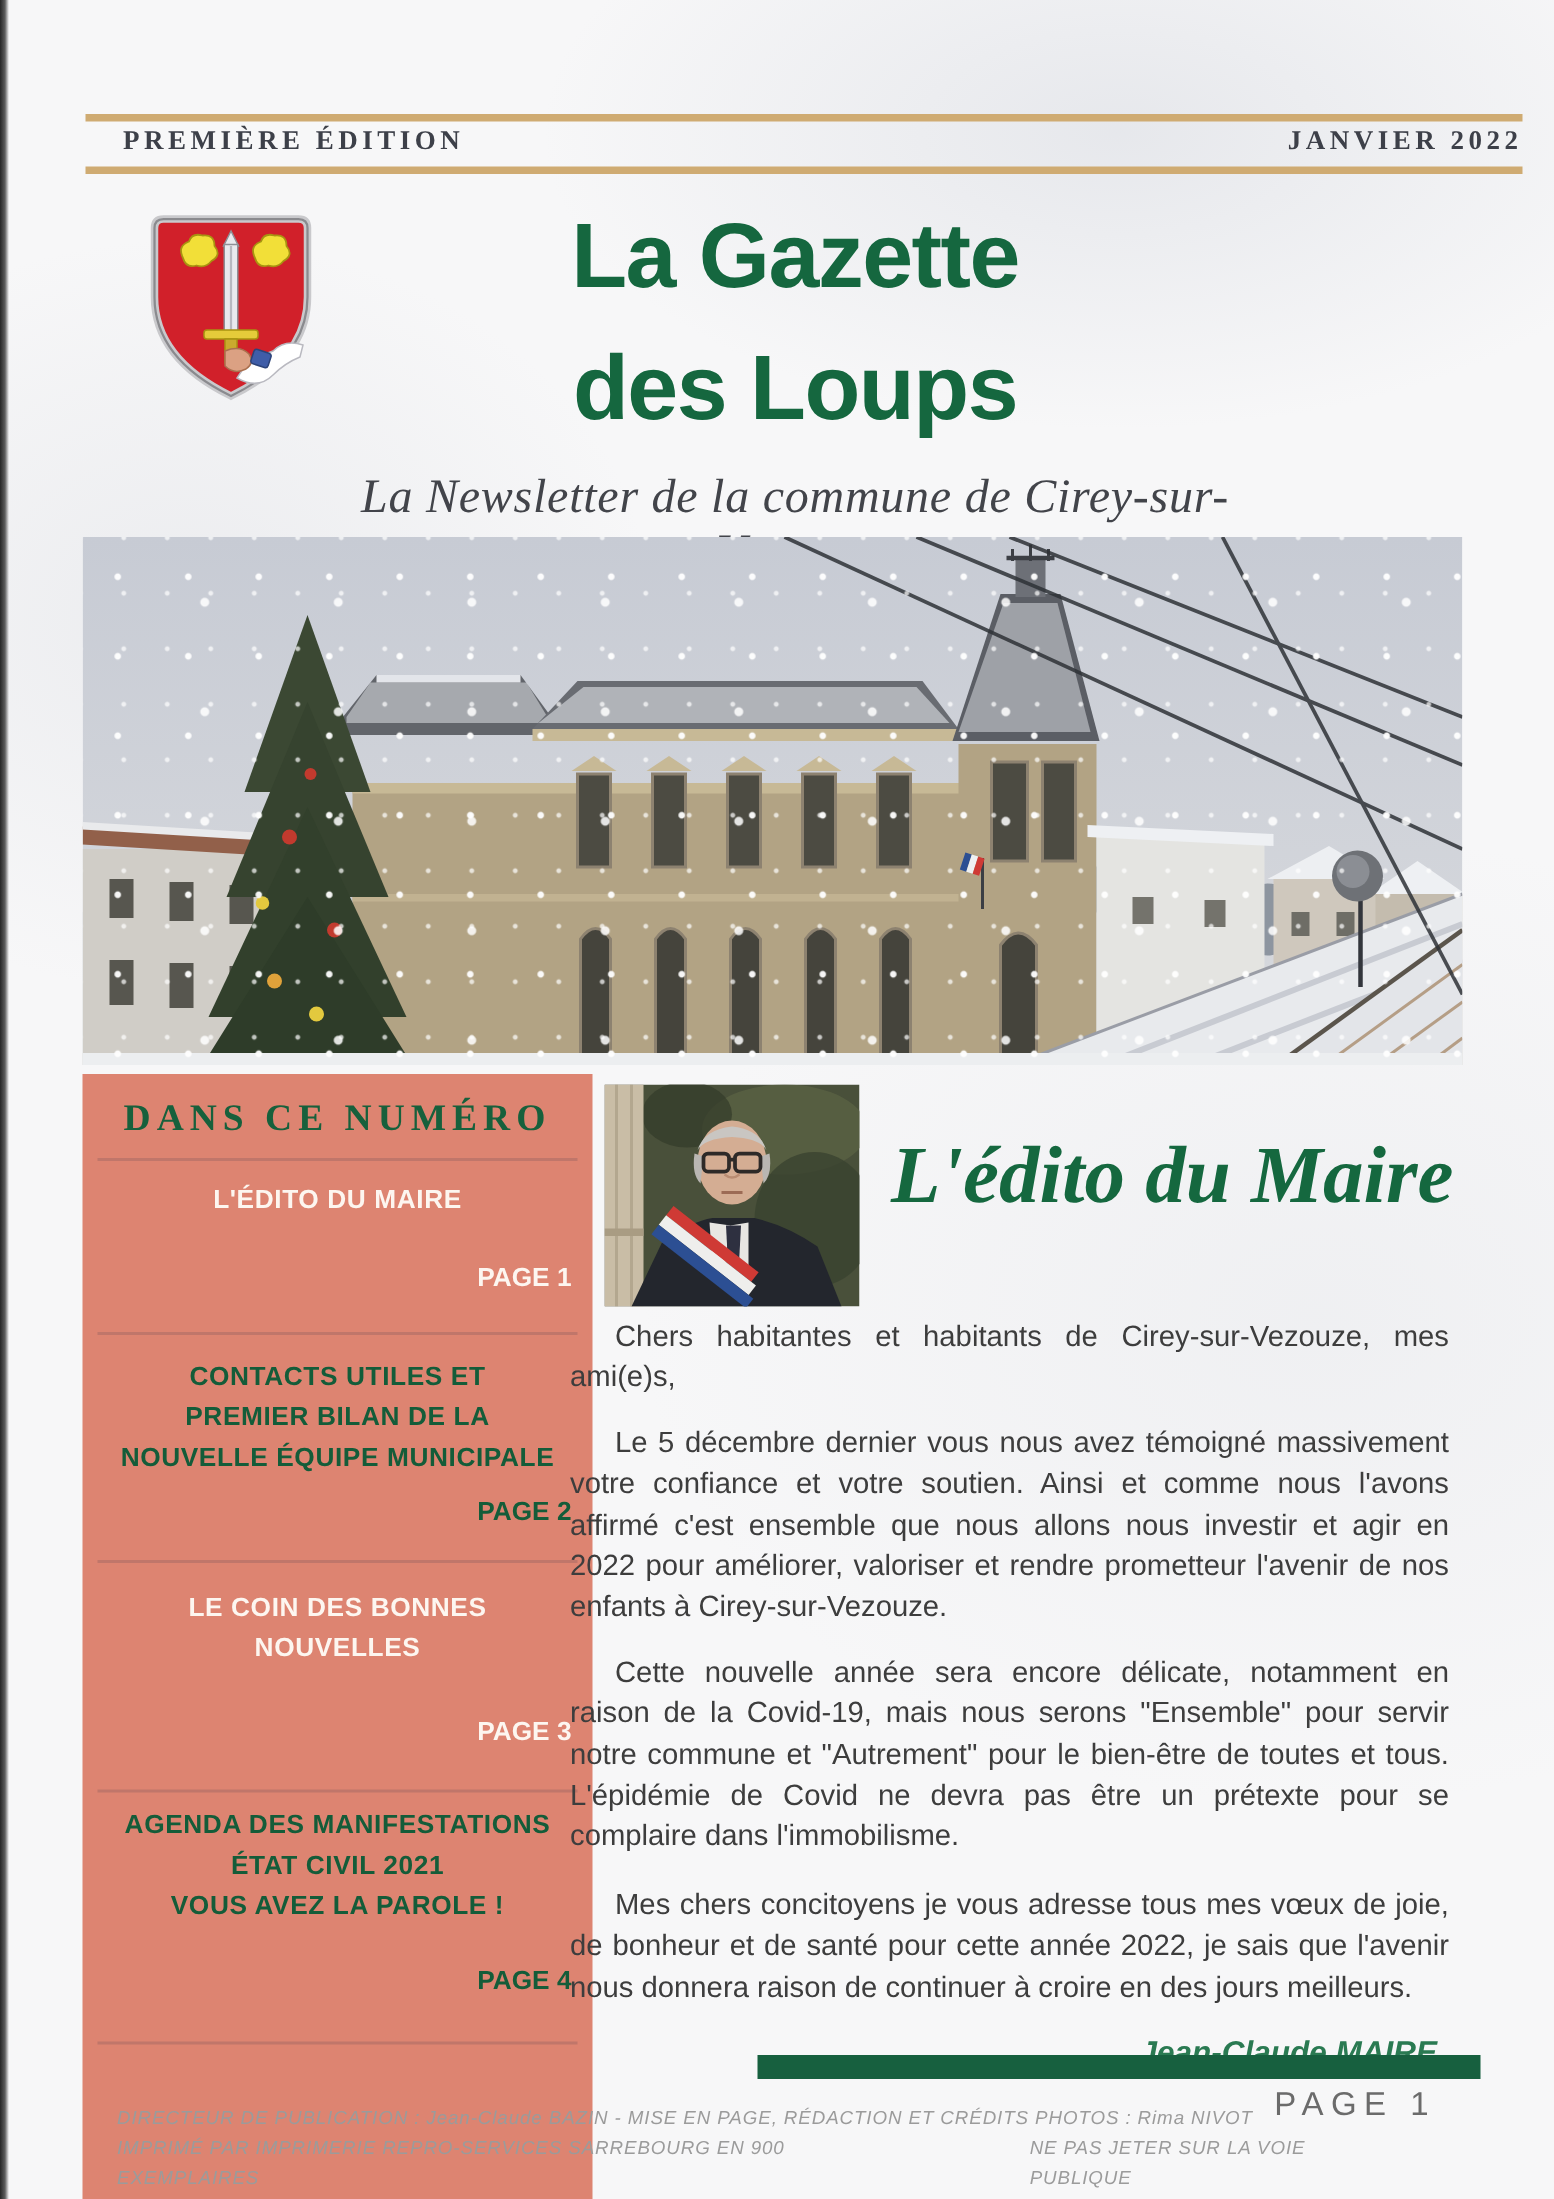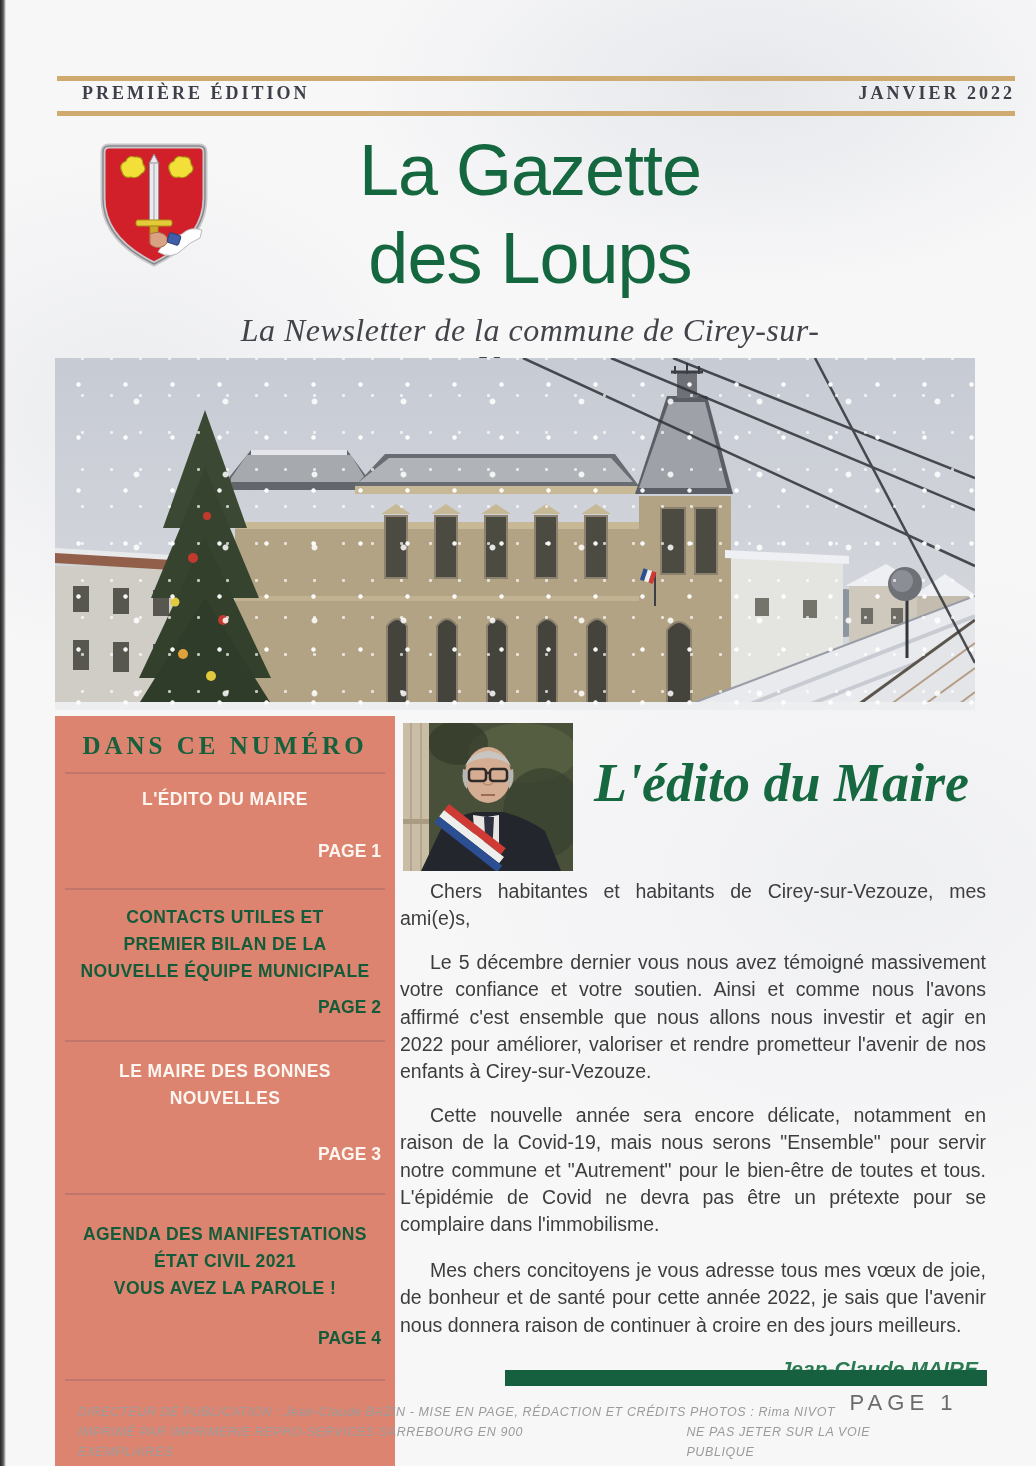--- a/index.html
+++ b/index.html
@@ -20,21 +20,21 @@
   
   .gold-rule { position:absolute; left:57px; width:958px; height:5px; background:#cfab72; }
   .rule-top { top:76px; } .rule-bottom { top:111px; }
   .header-row { position:absolute; left:82px; top:83px; width:933px; display:flex; justify-content:space-between; }
   .header-label { font-family:"Liberation Serif", serif; font-size:18px; font-weight:700;
     letter-spacing:3px; color:#3d4049; }
 
   
   .crest { position:absolute; left:98px; top:142px; width:112px; height:126px; }
   .masthead { position:absolute; left:200px; top:126px; width:660px; text-align:center; }
-  .mast-title { font-size:72px; font-weight:400; letter-spacing:-1px; color:#15673f; line-height:88px; }
+  .mast-title { font-size:61px; font-weight:700; letter-spacing:-1px; color:#15673f; line-height:88px; }
   .mast-sub { margin-top:10px; font-family:"Liberation Serif", serif; font-style:italic;
     font-size:32px; color:#42444a; letter-spacing:.5px; }
 
   
   .cover { position:absolute; left:55px; top:358px; width:920px; height:352px; overflow:hidden; }
   .cover svg { display:block; width:100%; height:100%; }
   .snow-overlay { position:absolute; inset:0; pointer-events:none;
     background-image:
       radial-gradient(circle, rgba(255,255,255,.95) 1.8px, rgba(255,255,255,0) 2.6px),
       radial-gradient(circle, rgba(255,255,255,.70) 1.2px, rgba(255,255,255,0) 2px),
@@ -50,29 +50,29 @@
   .toc-div { height:2px; background:#c0766a; margin:0 10px; }
   .d1 { margin-top:12px; }
   .toc-item-title { white-space:pre-line; text-align:center; font-weight:700; font-size:17.5px;
     line-height:27px; letter-spacing:.4px; padding:0 8px; }
   .toc-page { text-align:right; font-weight:700; font-size:17.5px; padding-right:14px; }
   .toc-white { color:#fdf6f0; }
   .toc-green { color:#145c39; }
   .i1 .toc-item-title { margin-top:12px; } .i1 .toc-page { margin-top:28px; } .i1 .toc-div { margin-top:26px; }
   .i2 .toc-item-title { margin-top:14px; } .i2 .toc-page { margin-top:12px; } .i2 .toc-div { margin-top:22px; }
   .i3 .toc-item-title { margin-top:16px; } .i3 .toc-page { margin-top:32px; } .i3 .toc-div { margin-top:28px; }
-  .i4 .toc-item-title { margin-top:26px; } .i4 .toc-page { margin-top:26px; } .i4 .toc-div { margin-top:30px; }
+  .i4 .toc-item-title { margin-top:8px; } .i4 .toc-page { margin-top:26px; } .i4 .toc-div { margin-top:30px; }
 
   
   .mayor { position:absolute; left:403px; top:723px; width:170px; height:148px; }
   .mayor svg { display:block; width:100%; height:100%; }
   .edito-title { position:absolute; left:578px; top:752px; width:407px; text-align:center;
     font-family:"Liberation Serif", serif; font-style:italic; font-weight:600;
     font-size:54px; color:#15683f; }
-  .edito-body { position:absolute; left:400px; top:878px; width:586px;
+  .edito-body { position:absolute; left:380px; top:878px; width:586px;
     font-size:19.5px; line-height:27.4px; color:#3d3d3d; text-align:justify; }
   .edito-body p { text-indent:30px; margin-bottom:16px; }
   .edito-body p.p3 { margin-bottom:18px; }
   .signature { text-align:right; font-style:italic; font-weight:600; font-size:21px;
     color:#2a7a52; padding-right:8px; margin-top:4px; }
 
   
   .green-bar { position:absolute; left:505px; top:1370px; width:482px; height:16px; background:#17603f; }
   .page-label { position:absolute; left:820px; top:1390px; width:167px; text-align:center;
     font-size:22px; letter-spacing:5px; color:#6b6b6b; }
@@ -265,21 +265,21 @@
 
     <div class="i2">
       <div class="toc-item-title toc-green">CONTACTS UTILES ET
 PREMIER BILAN DE LA
 NOUVELLE ÉQUIPE MUNICIPALE</div>
       <div class="toc-page toc-green">PAGE 2</div>
       <div class="toc-div"></div>
     </div>
 
     <div class="i3">
-      <div class="toc-item-title toc-white">LE MAIRE DES BONNES
+      <div class="toc-item-title toc-white">LE COIN DES BONNES
 NOUVELLES</div>
       <div class="toc-page toc-white">PAGE 3</div>
       <div class="toc-div"></div>
     </div>
 
     <div class="i4">
       <div class="toc-item-title toc-green">AGENDA DES MANIFESTATIONS
 ÉTAT CIVIL 2021
 VOUS AVEZ LA PAROLE !</div>
       <div class="toc-page toc-green">PAGE 4</div>

